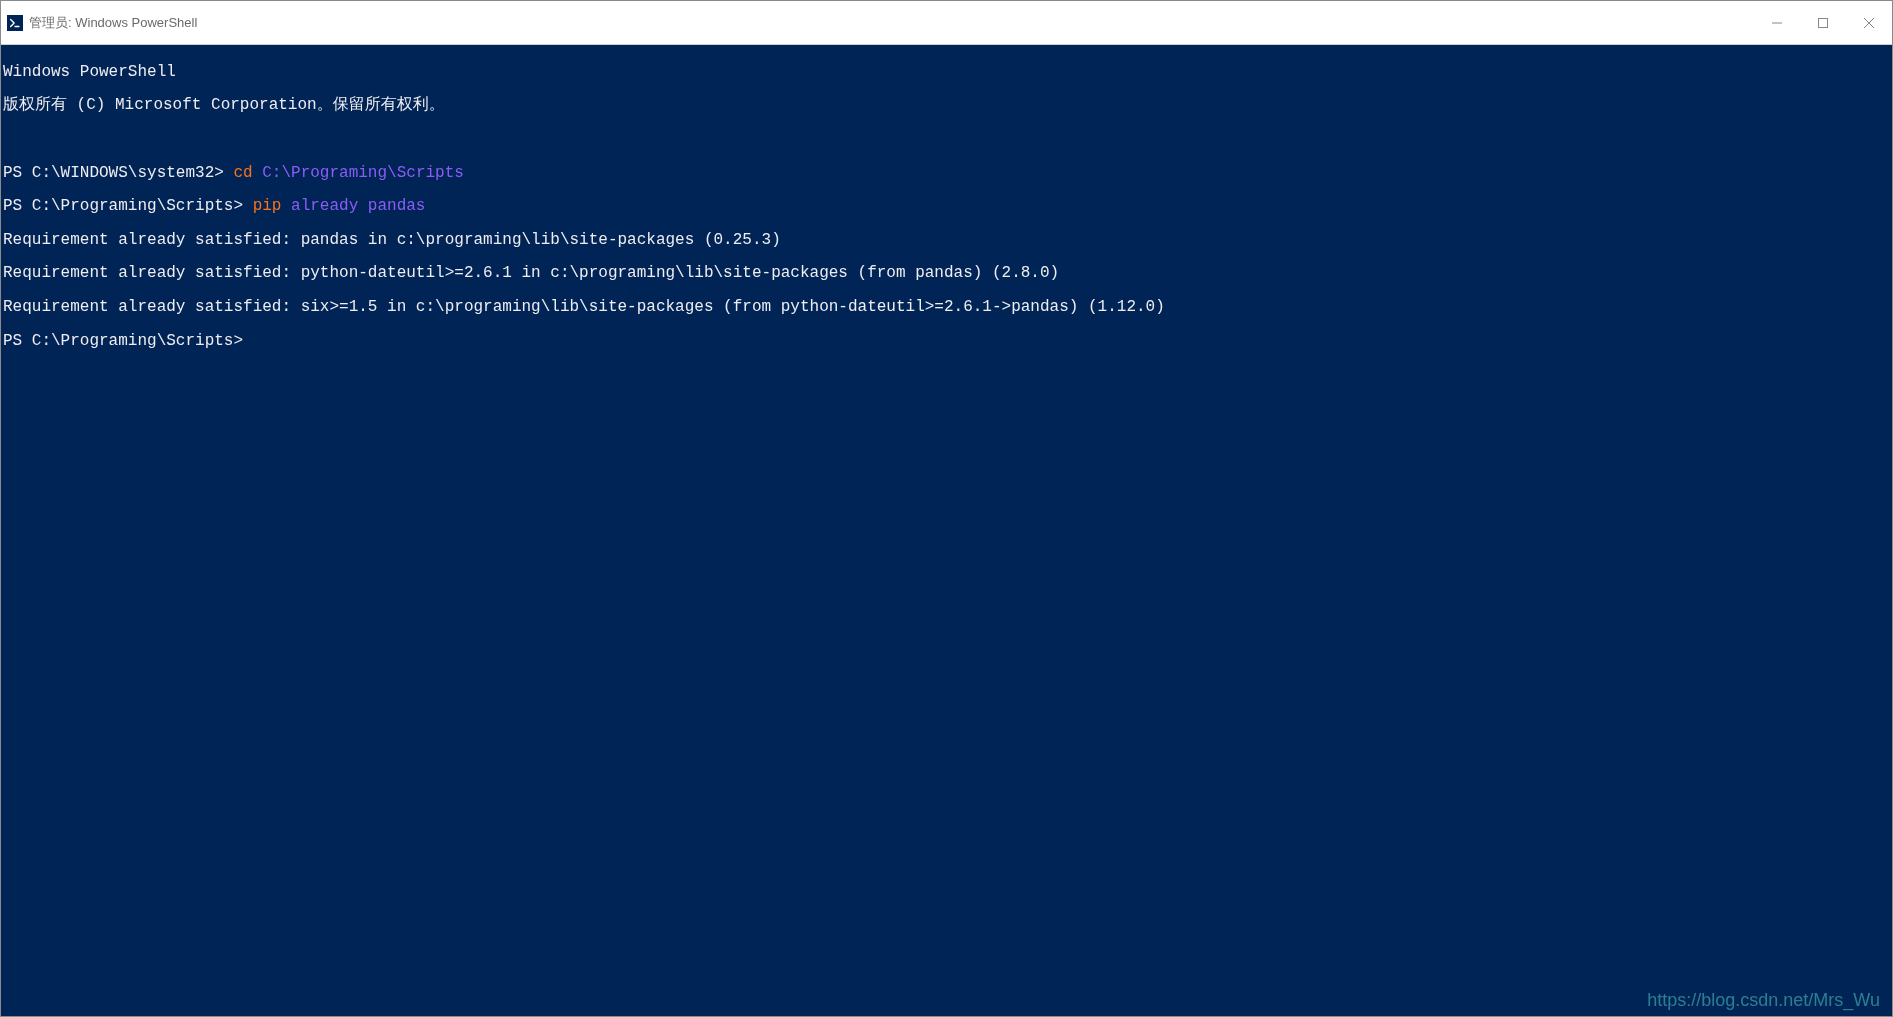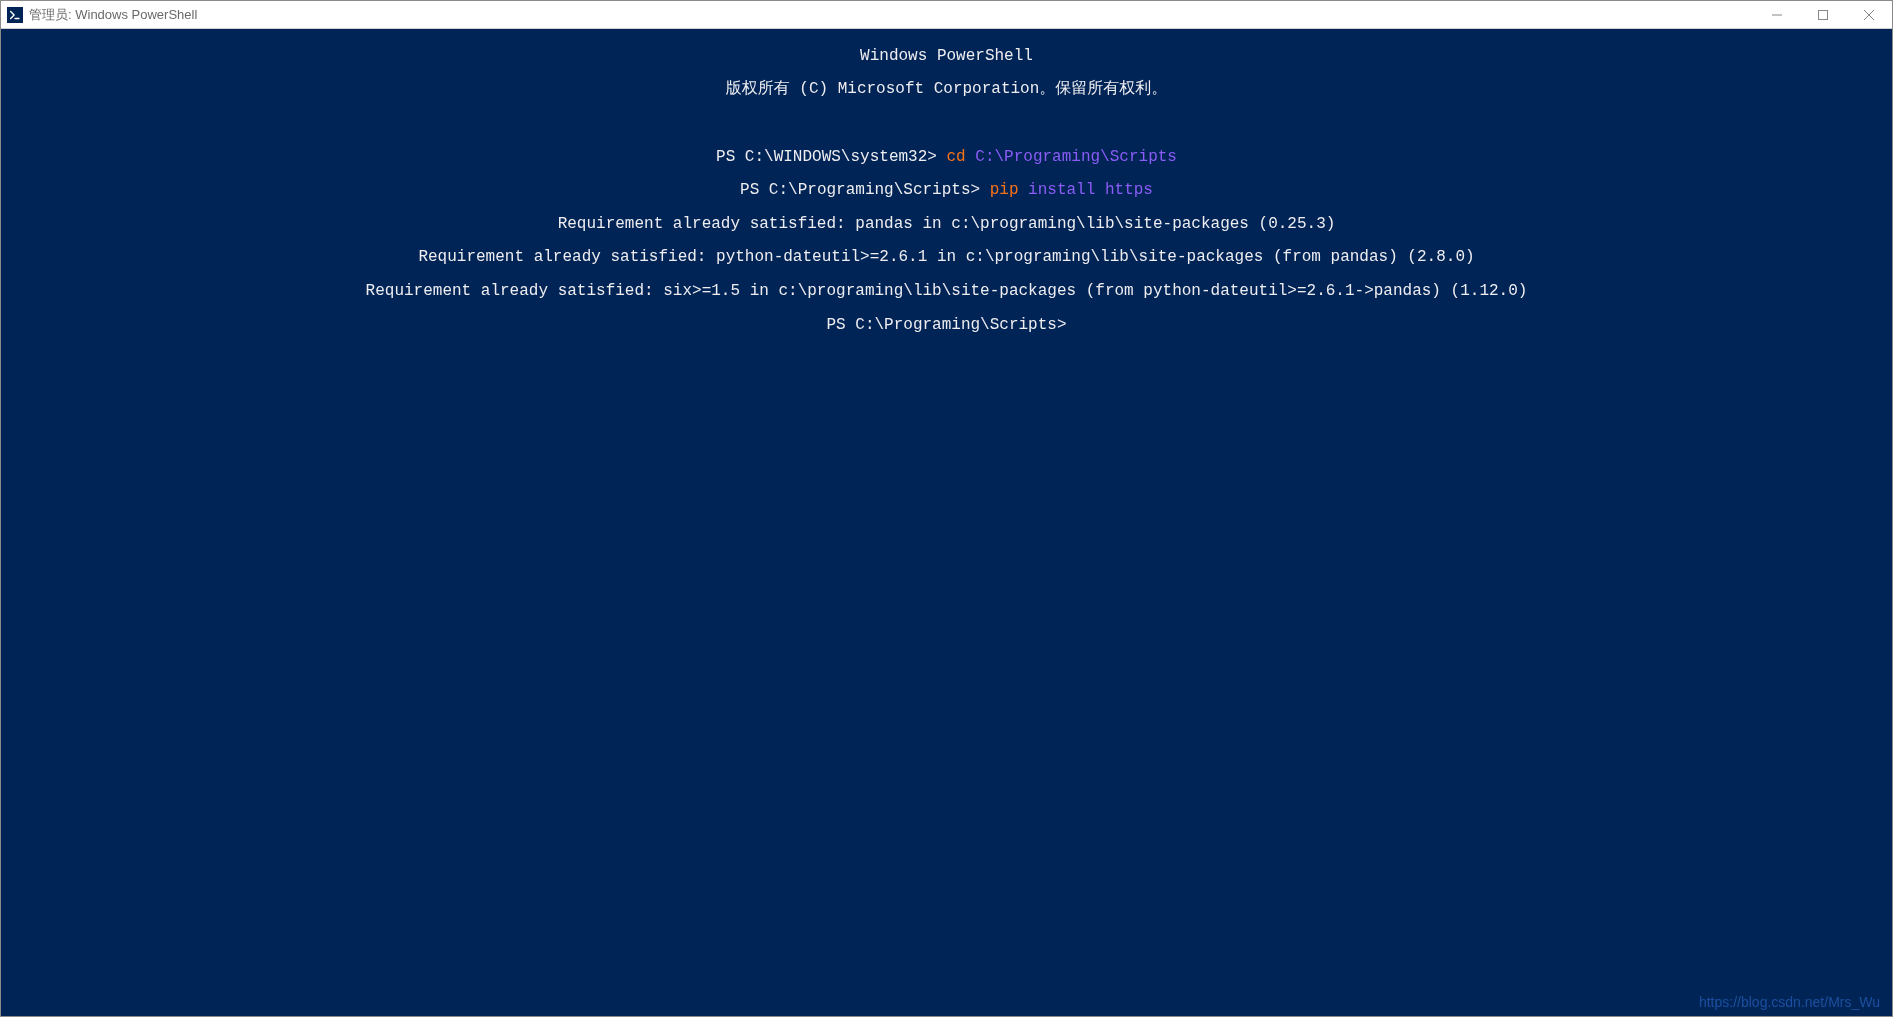--- a/index.html
+++ b/index.html
@@ -15,21 +15,21 @@
       background: #012456;
     }
     .window {
       width: 100%;
       height: 100%;
       display: flex;
       flex-direction: column;
       border: 1px solid #8a8a8a;
     }
     .titlebar {
-      height: 28px;
+      height: 44px;
       background: #ffffff;
       display: flex;
       align-items: center;
       padding: 0 0 0 6px;
       border-bottom: 1px solid #d0d0d0;
     }
     .titlebar-icon {
       width: 16px;
       height: 16px;
       background: #012456;
@@ -66,42 +66,41 @@
     .terminal {
       flex: 1;
       background: #012456;
       color: #eeedf0;
       font-size: 16px;
       line-height: 1.05;
       padding: 2px 2px;
       white-space: pre;
       position: relative;
       font-family: 'NSimSun', 'SimSun', Consolas, 'Courier New', monospace;
-      text-align: center;
     }
     .line {
       display: block;
     }
     .prompt {
       color: #eeedf0;
       margin-top: 28px;
     }
     .cmd-yellow {
       color: #f97316;
     }
     .cmd-white {
       color: #8b5cf6;
     }
     .watermark {
       position: absolute;
       bottom: 6px;
       right: 12px;
-      color: #3b82f6;
+      color: #5eead4;
       opacity: 0.45;
-      font-size: 14px;
+      font-size: 18px;
       font-family: 'Segoe UI', sans-serif;
     }
   </style>
 </head>
 <body>
 
 <div class="window">
   <div class="titlebar">
     <span class="titlebar-icon">
       <svg viewBox="0 0 16 16">
@@ -130,20 +129,20 @@
       </div>
     </div>
   </div>
 
   <div class="terminal">
 <span class="line">Windows PowerShell</span>
 <span class="line">版权所有 (C) Microsoft Corporation。保留所有权利。</span>
 <span class="line"></span>
 <span class="line"></span>
 <span class="line"><span class="prompt">PS C:\WINDOWS\system32&gt; </span><span class="cmd-yellow">cd </span><span class="cmd-white">C:\Programing\Scripts</span></span>
-<span class="line"><span class="prompt">PS C:\Programing\Scripts&gt; </span><span class="cmd-yellow">pip </span><span class="cmd-white">install https</span></span>
+<span class="line"><span class="prompt">PS C:\Programing\Scripts&gt; </span><span class="cmd-yellow">pip </span><span class="cmd-white">already pandas</span></span>
 <span class="line">Requirement already satisfied: pandas in c:\programing\lib\site-packages (0.25.3)</span>
 <span class="line">Requirement already satisfied: python-dateutil&gt;=2.6.1 in c:\programing\lib\site-packages (from pandas) (2.8.0)</span>
 <span class="line">Requirement already satisfied: six&gt;=1.5 in c:\programing\lib\site-packages (from python-dateutil&gt;=2.6.1-&gt;pandas) (1.12.0)</span>
 <span class="line"><span class="prompt">PS C:\Programing\Scripts&gt;</span></span>
     <div class="watermark">https://blog.csdn.net/Mrs_Wu</div>
   </div>
 </div>
 
 </body></html>

